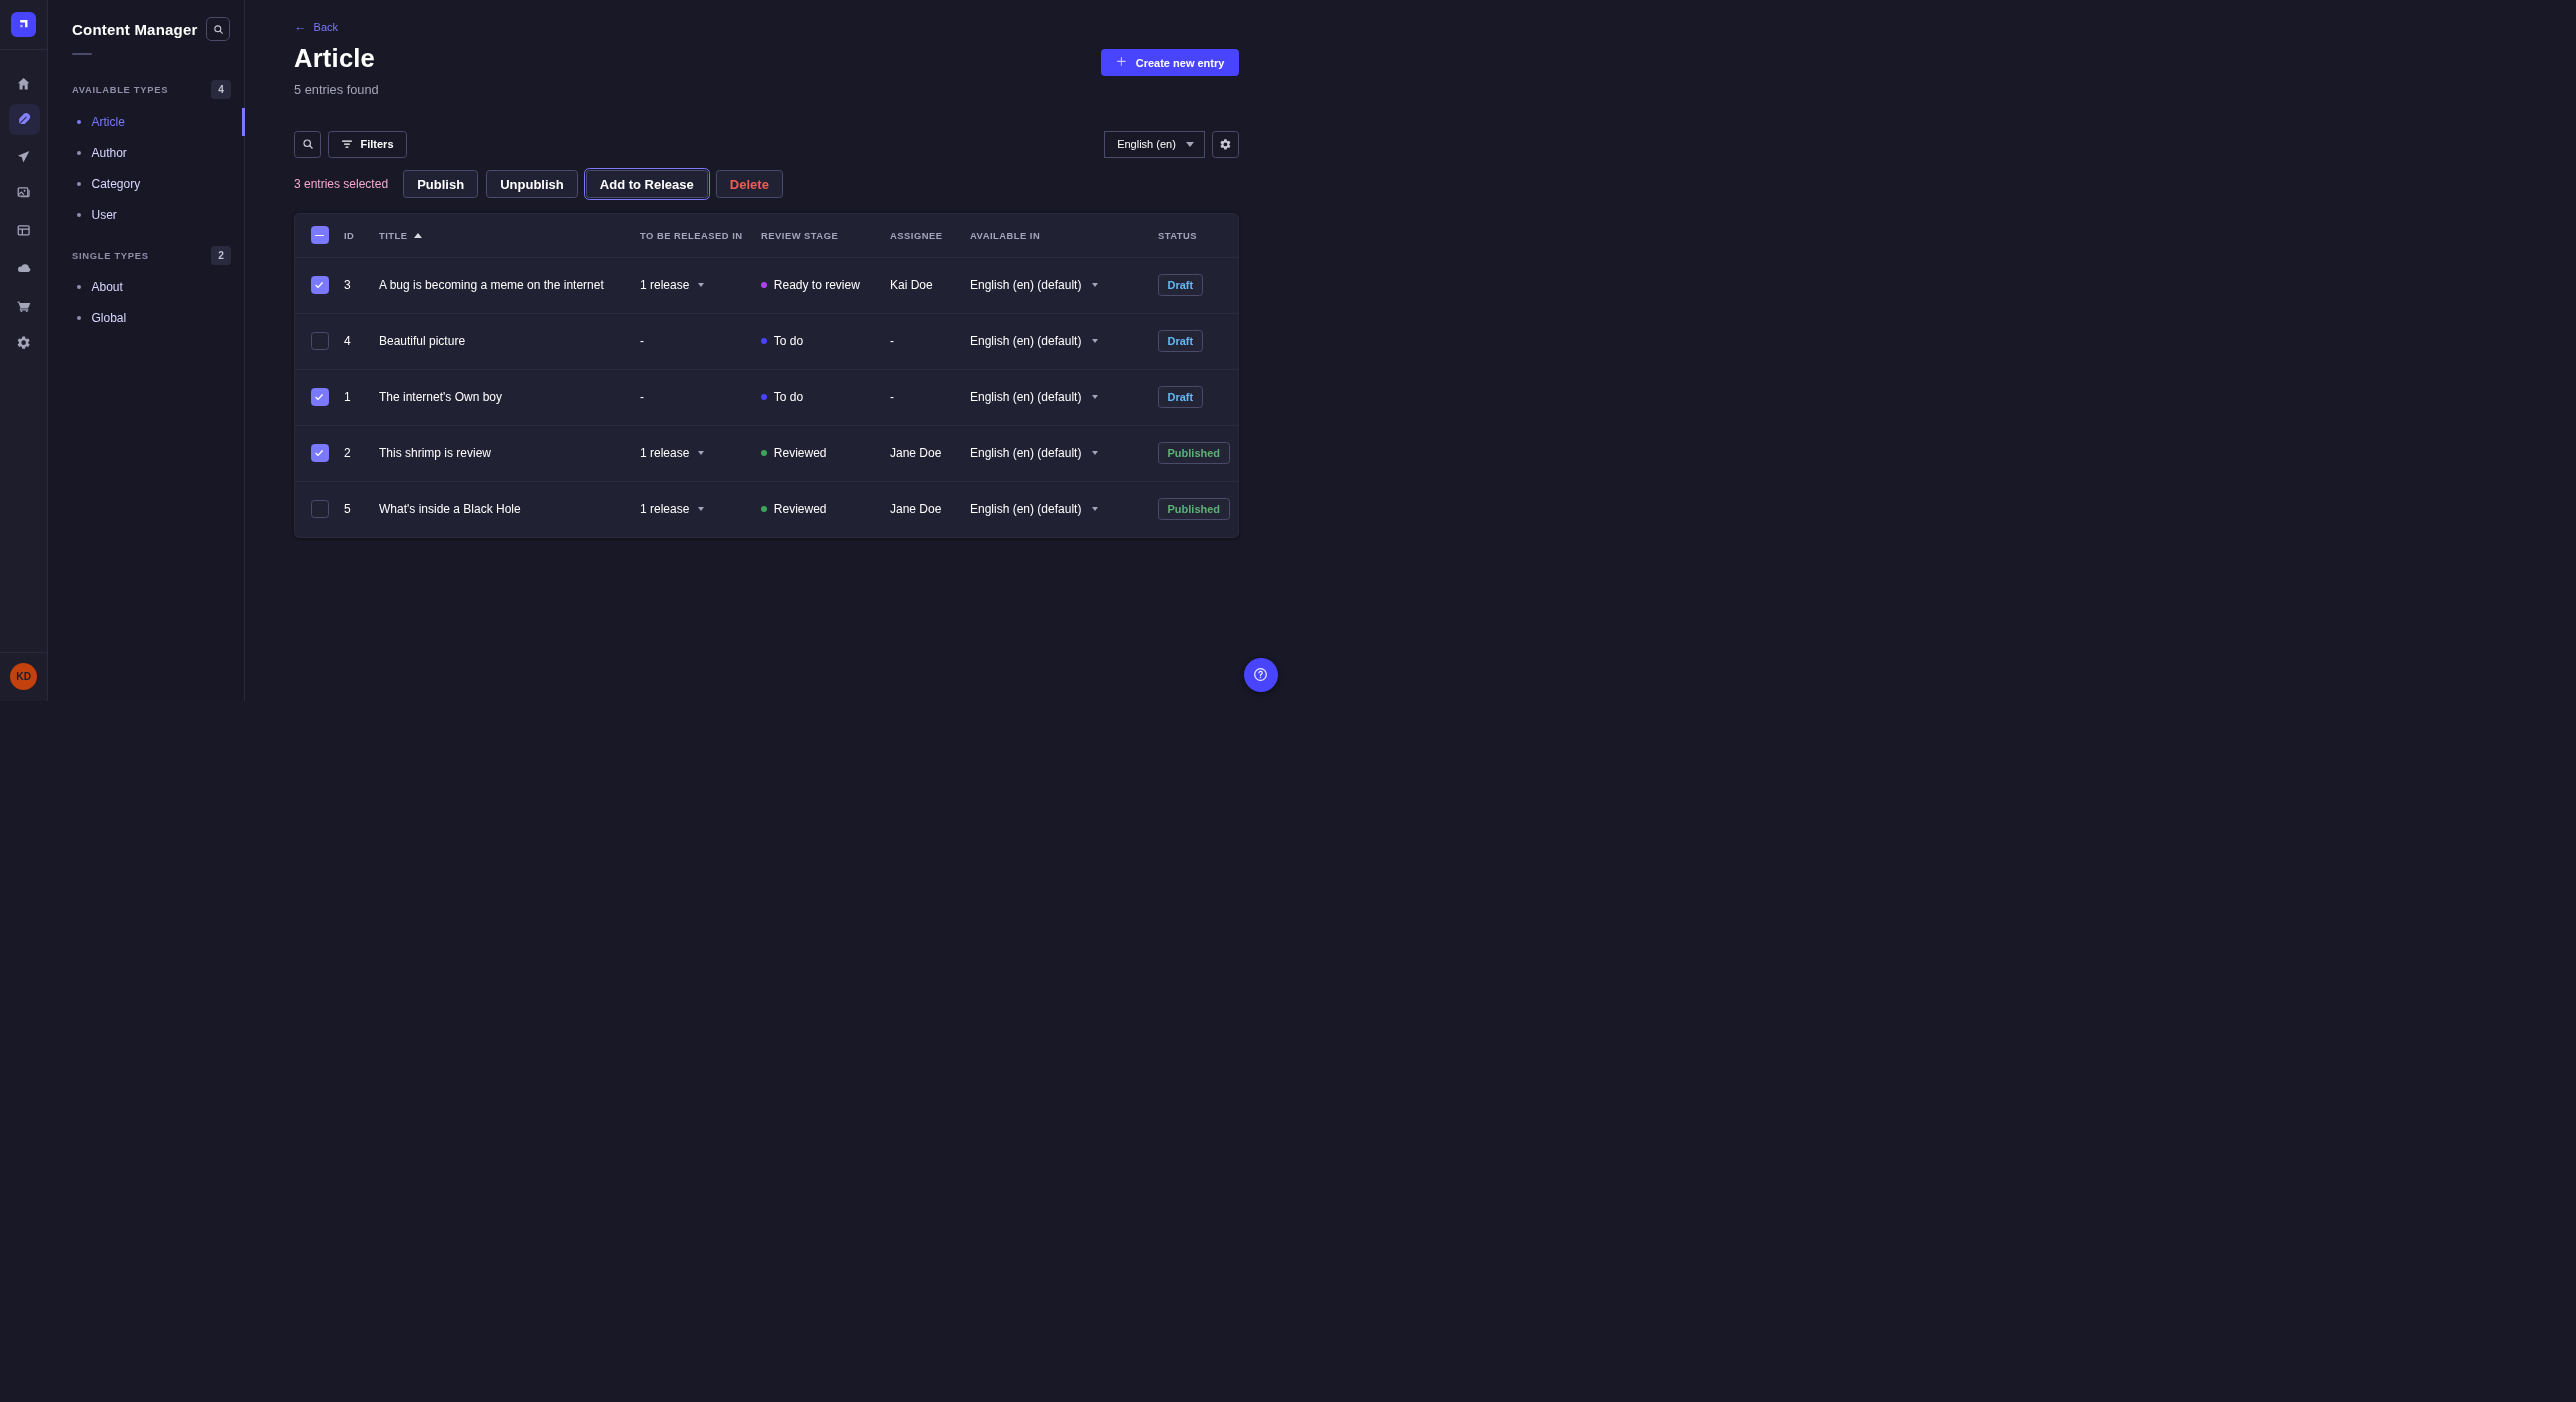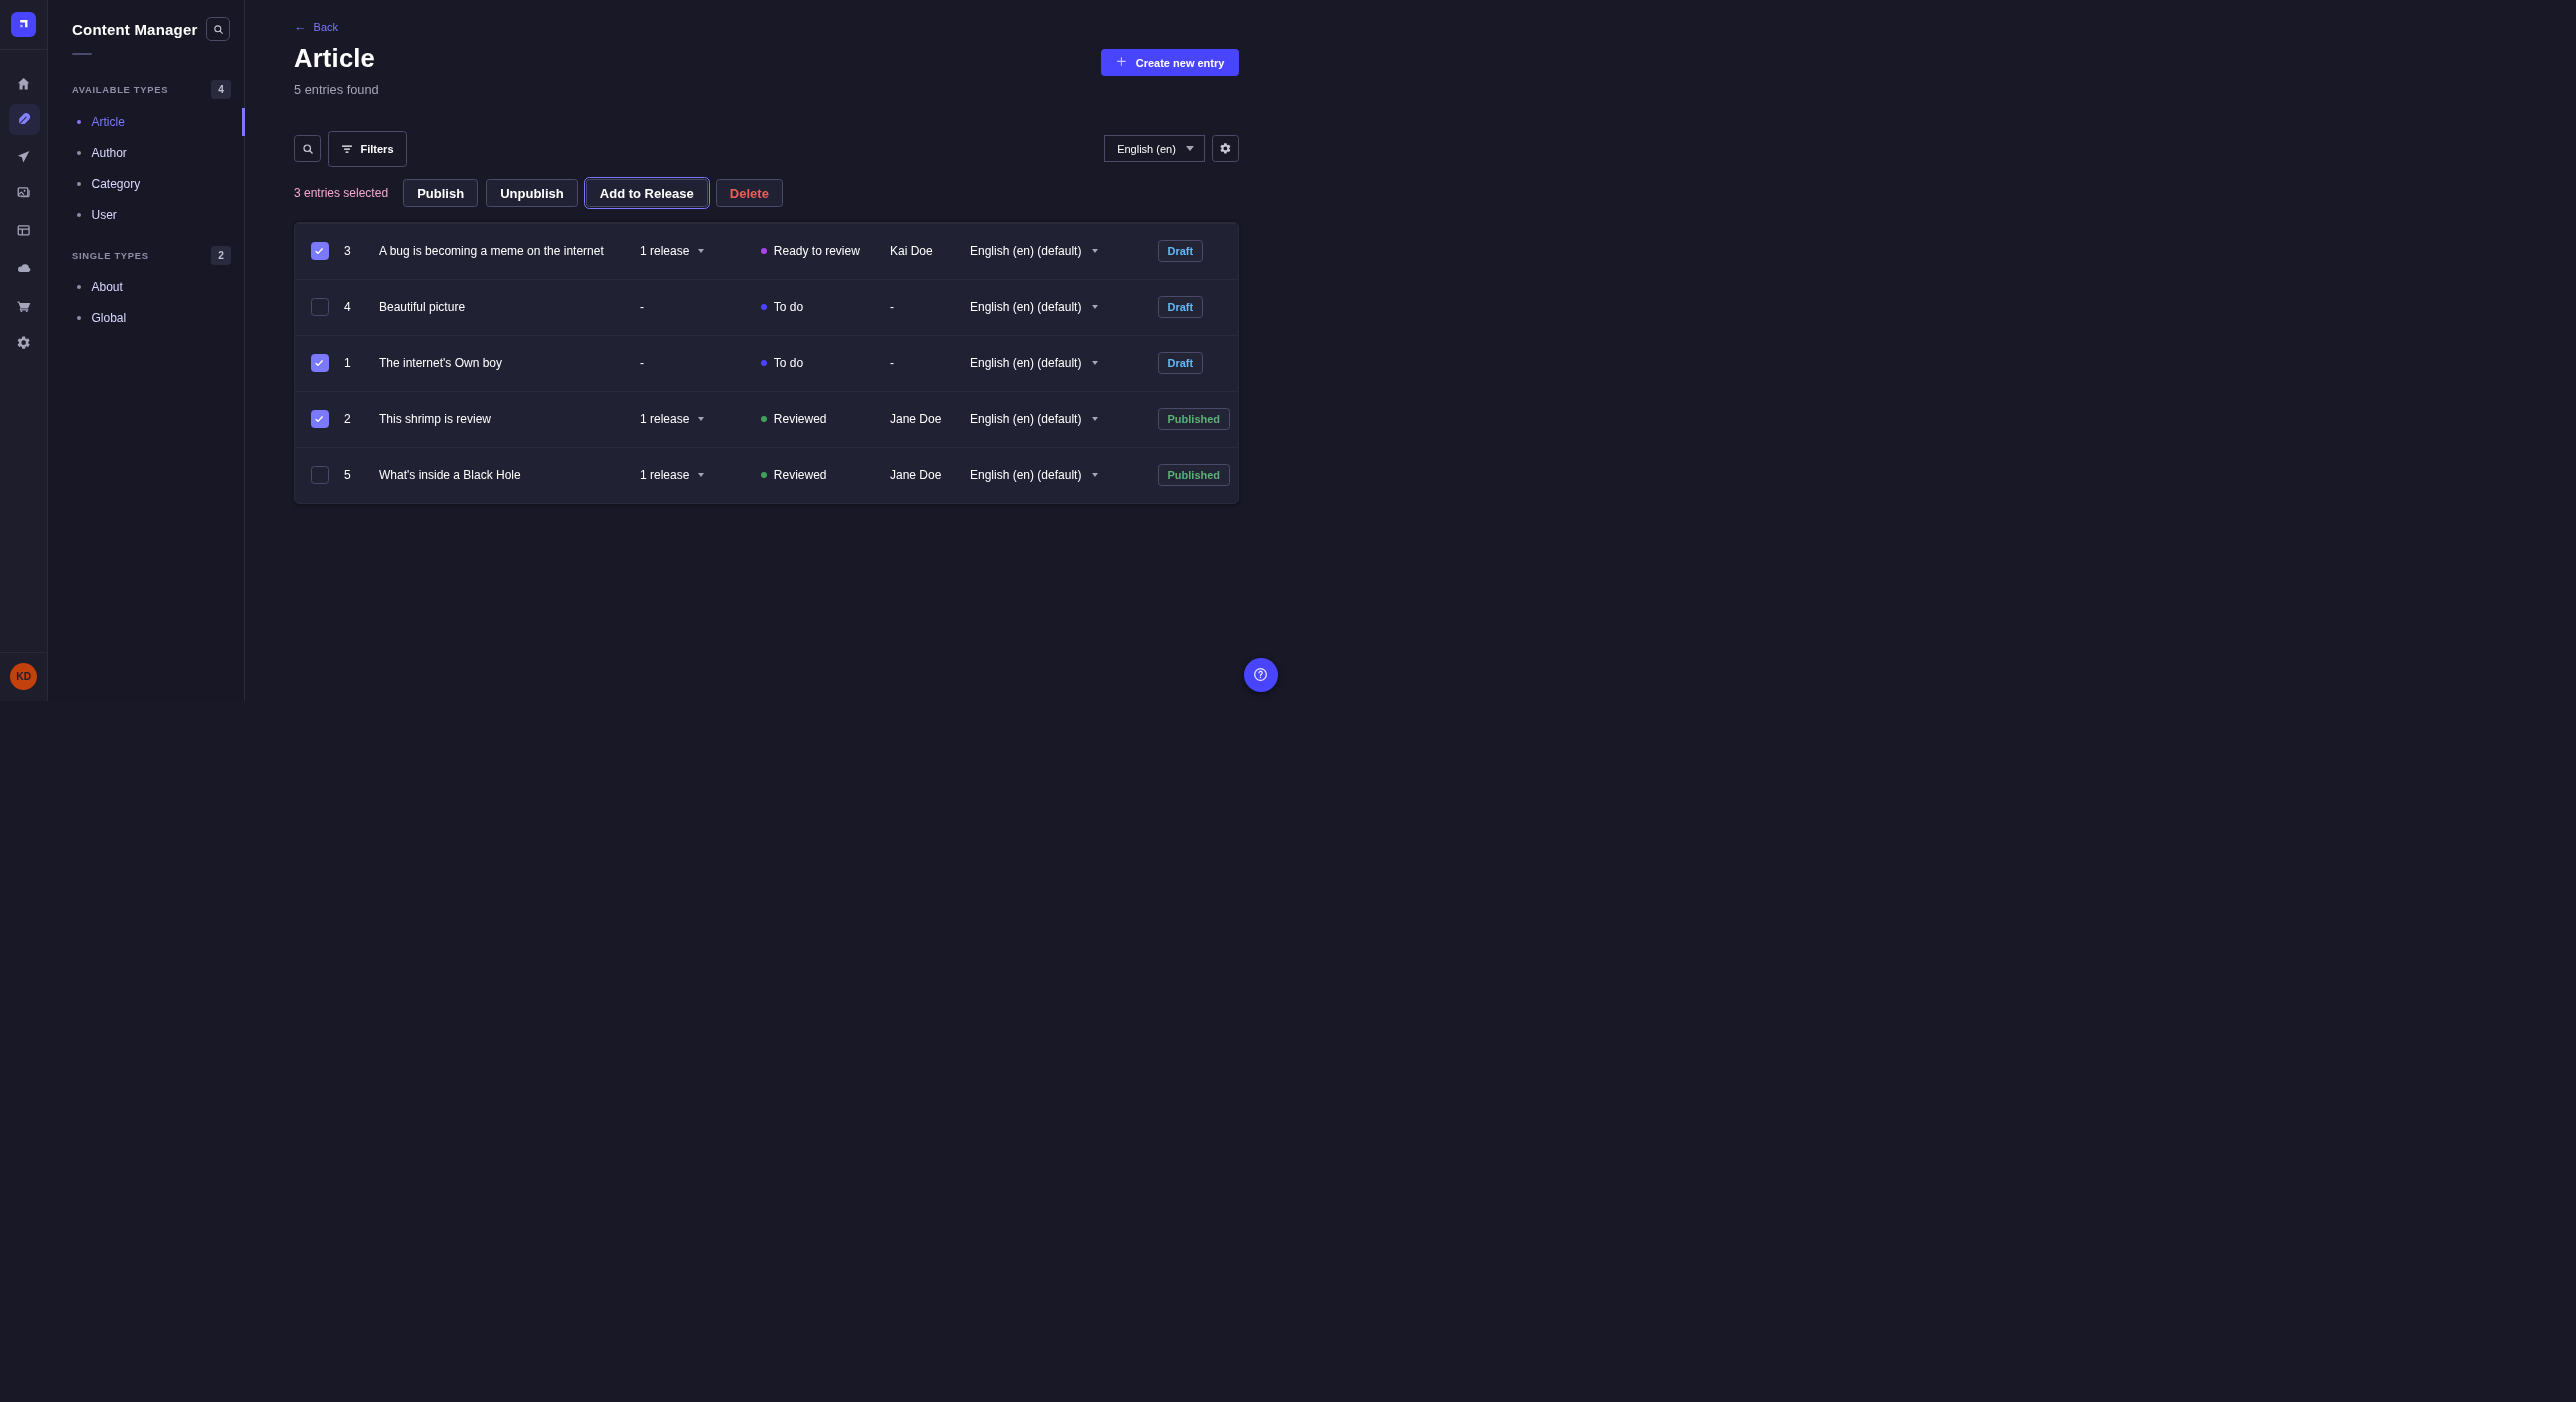--- a/index.html
+++ b/index.html
@@ -51,21 +51,21 @@
   .subtitle { margin-top:8.5px; font-size:12.8px; color:#a5a5ba; }
   .create-btn { position:absolute; top:49px; right:49px; height:27px; padding:0 13.6px; background:#4945ff;
                 border:0.9px solid #4945ff; border-radius:3.4px; color:#fff; font-size:11px; font-weight:600;
                 display:flex; align-items:center; gap:7.7px; cursor:pointer; }
   .create-btn .plus { color:rgba(255,255,255,.7); }
 
   .toolbar-row { margin-top:34px; display:flex; align-items:center; justify-content:space-between; }
   .tb-left, .tb-right { display:flex; align-items:center; gap:6.8px; }
   .icon-btn { width:27px; height:27px; border:0.9px solid #4a4a6a; border-radius:3.4px; background:transparent;
               display:flex; align-items:center; justify-content:center; color:#c8c8d8; cursor:pointer; }
-  .filters-btn { height:36px; padding:0 12px; border:0.9px solid #4a4a6a; border-radius:3.4px; background:transparent;
+  .filters-btn { height:27px; padding:0 12px; border:0.9px solid #4a4a6a; border-radius:3.4px; background:transparent;
                  color:#fff; font-size:11px; font-weight:600; display:flex; align-items:center; gap:7.7px; cursor:pointer; }
   .locale-dd { height:27px; padding:0 10.2px 0 12px; border:0.9px solid #4a4a6a; border-radius:0; background:transparent;
                color:#fff; font-size:11px; display:flex; align-items:center; gap:10.2px; cursor:pointer; }
 
   .selection-row { margin-top:12.8px; display:flex; align-items:center; gap:8.5px; }
   .selection-text { font-size:12px; color:#f9a8d4; margin-right:6.8px; }
   .act-btn { height:28px; padding:0 12.8px; background:#212134; border:0.9px solid #4a4a6a; border-radius:3.4px;
              color:#fff; font-size:13px; font-weight:600; cursor:pointer; }
   .act-btn.focused { outline:1.7px solid #7b79ff; outline-offset:1.7px; }
   .act-btn.danger { color:#ee5e52; }
@@ -275,20 +275,37 @@
 
     <div class="selection-row">
       <span class="selection-text">3 entries selected</span>
       <button class="act-btn">Publish</button>
       <button class="act-btn">Unpublish</button>
       <button class="act-btn focused">Add to Release</button>
       <button class="act-btn danger">Delete</button>
     </div>
 
     <div class="table-card">
+      <div class="grid thead">
+        <div class="cell cell-check">
+          <span class="checkbox indeterminate">
+            <span class="mark mark-dash"></span>
+          </span>
+        </div>
+        <div class="th">ID</div>
+        <div class="th">
+          <span>TITLE</span>
+          <span class="sort-asc"></span>
+        </div>
+        <div class="th">TO BE RELEASED IN</div>
+        <div class="th">REVIEW STAGE</div>
+        <div class="th">ASSIGNEE</div>
+        <div class="th">AVAILABLE IN</div>
+        <div class="th">STATUS</div>
+      </div>
       <div>
   <div class="grid trow">
     <div class="cell cell-check">
       <span class="checkbox checked">
         <svg class="mark mark-check" width="10.2" height="10.2" viewBox="0 0 24 24" fill="none" stroke="#ffffff" stroke-width="3" stroke-linecap="round" stroke-linejoin="round">
                   <path d="M4.5 12.5l5 5 10-11"></path>
                 </svg>
 
       </span>
     </div>

